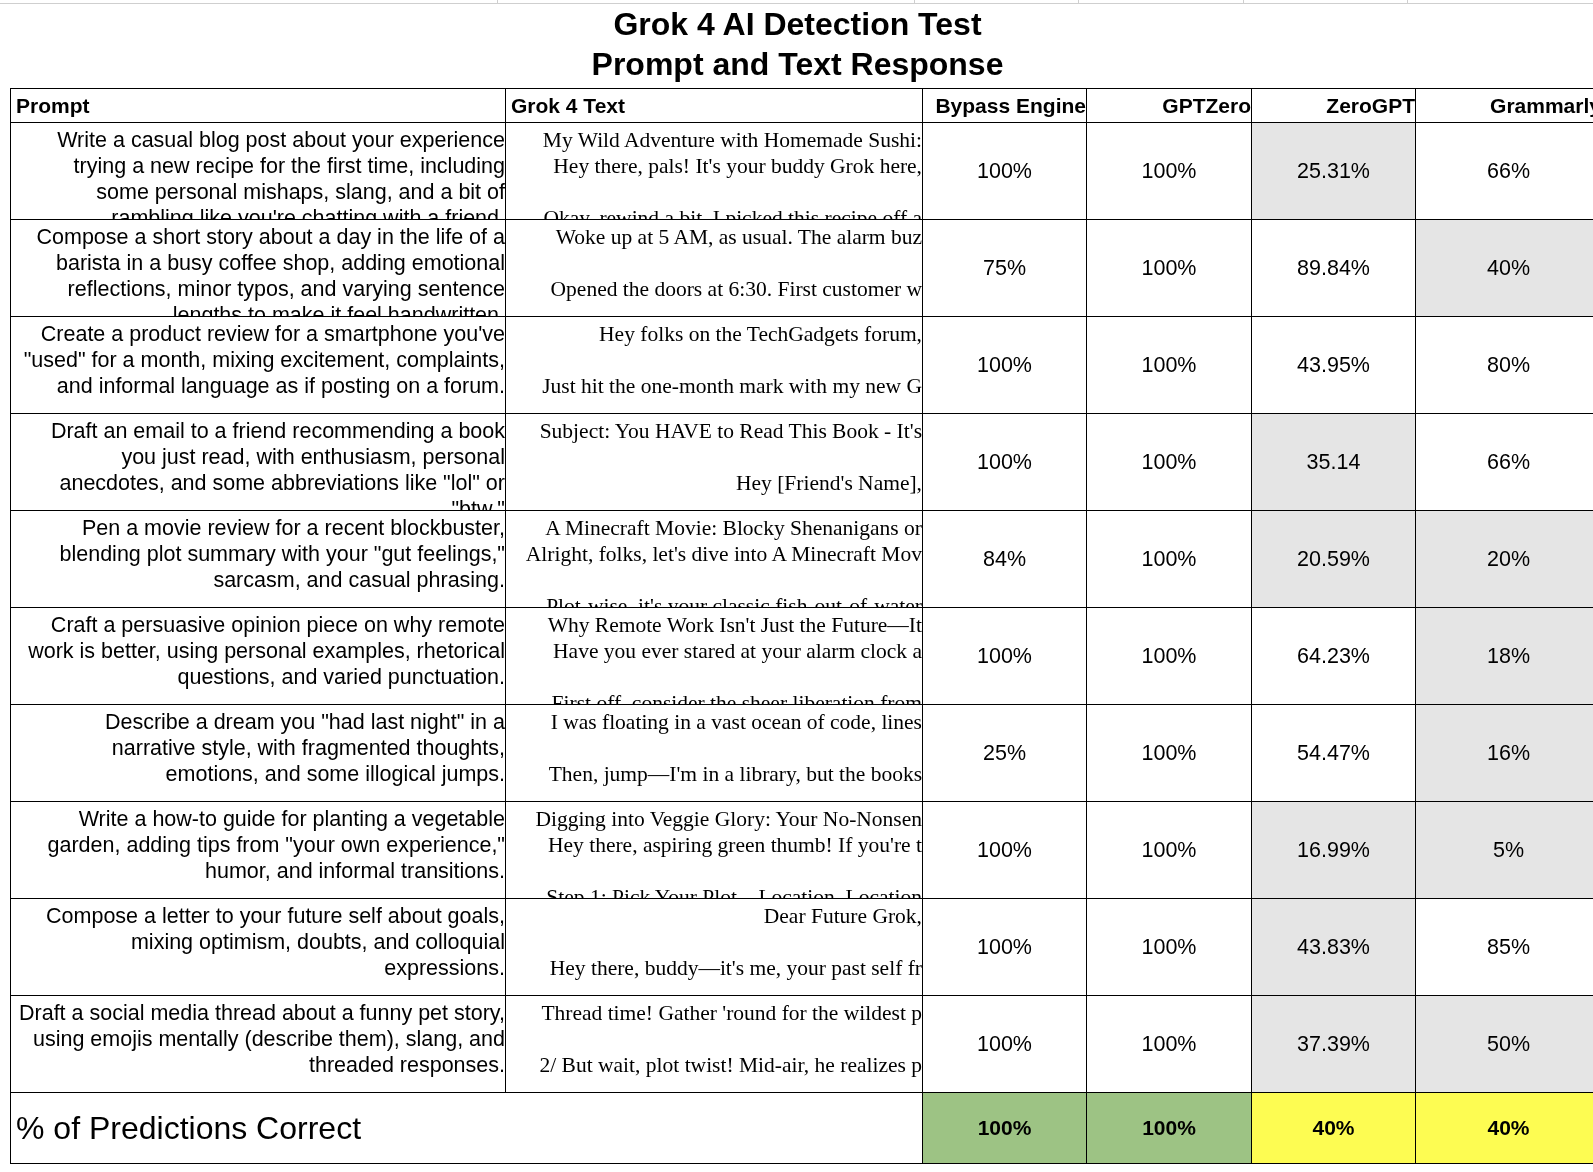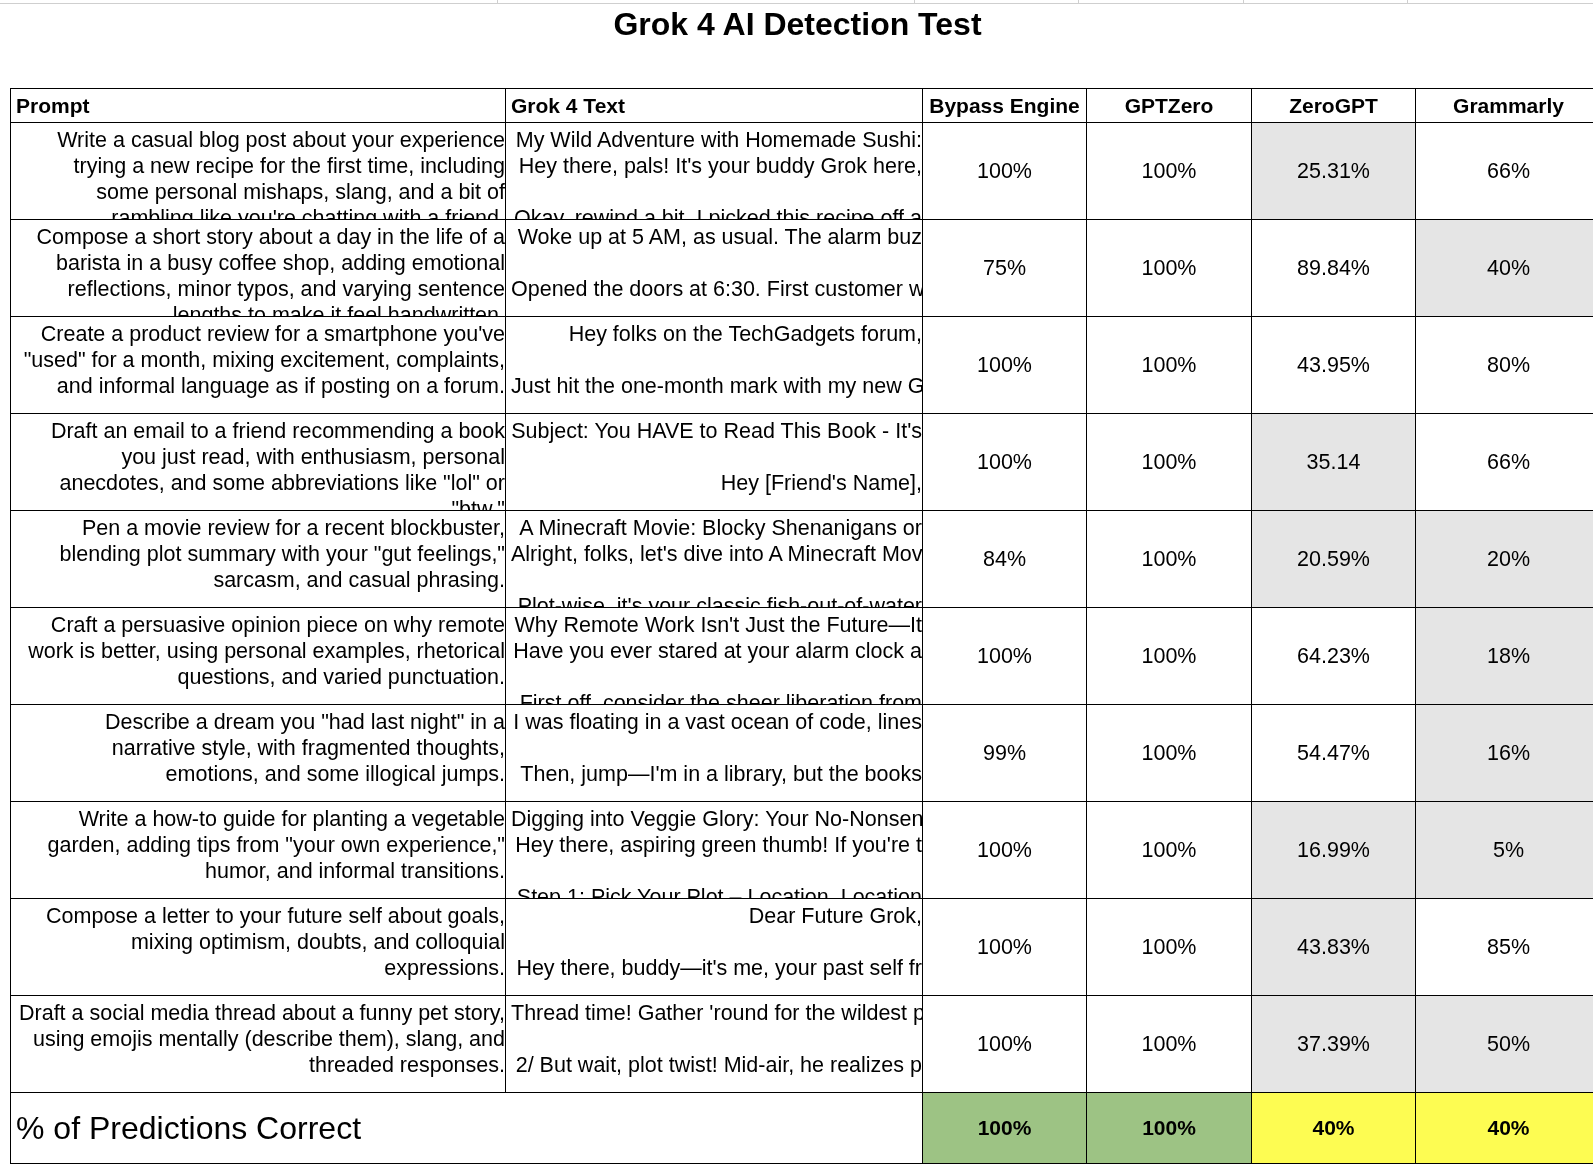--- a/index.html
+++ b/index.html
@@ -5,24 +5,24 @@
   html, body { margin:0; padding:0; background:#ffffff; }
   body { width:1593px; height:1172px; overflow:hidden; font-family:"Liberation Sans", sans-serif; color:#000; }
   .sheet { position:relative; width:1593px; height:880px;border-radius:6px; }
   .topline { position:absolute; left:0; top:0; width:1593px; height:3px; border-bottom:1px solid #cfcfcf; }
   .vgrid { position:absolute; top:0; height:3px; border-left:1px solid #cfcfcf; }
   .title { position:absolute; left:2px; top:4px; width:1591px; height:84px; text-align:center; font-weight:bold; font-size:32px; line-height:40px; }
   .title div { white-space:nowrap; }
   table { position:absolute; left:10px; top:88px; border-collapse:collapse; table-layout:fixed; width:1591px;padding-left:14px; }
   td, th { border:1.5px solid #000; padding:0; overflow:hidden; vertical-align:top; }
   th { height:33px; font-size:21px; font-weight:bold; text-align:left; padding-left:5px; line-height:33px; white-space:nowrap; }
-  th.c { text-align:center; padding-left:0; }
+  th.c { text-align:right; padding-left:0; }
   td.p, td.t { font-size:21.5px; line-height:26px; padding:4px 0 0 5px;text-align:right; }
   td .clip { height:92px; overflow:hidden; }
-  td.t .clip { white-space:pre; }
+  td.t .clip { white-space:pre;font-family:Liberation Serif, serif; }
   td.v { text-align:center; vertical-align:middle; font-size:21.5px; height:96px; }
   td.red { background:#e5e5e5; }
   td.summary-label { font-size:32px; vertical-align:middle; padding-left:5px; height:70px; border-right:none; }
   td.summary-empty { border-left:none; }
   td.sv { text-align:center; vertical-align:middle; font-size:21px; font-weight:bold; }
   td.green { background:#9dc384; }
   td.yellow { background:#fdfc52; }
 </style>
 </head>
 <body>
@@ -30,20 +30,21 @@
 <div class="sheet">
   <div class="topline"></div>
   <div class="vgrid" style="left:497px"></div>
   <div class="vgrid" style="left:914px"></div>
   <div class="vgrid" style="left:1078px"></div>
   <div class="vgrid" style="left:1243px"></div>
   <div class="vgrid" style="left:1407px"></div>
 
   <div class="title">
     <div>Grok 4 AI Detection Test</div>
+    <div>Prompt and Text Response</div>
   </div>
 
   <table>
     <colgroup>
       <col style="width:495px">
         <col style="width:417px">
         <col style="width:164px">
       <col style="width:165px">
         <col style="width:164px">
         <col style="width:186px">
@@ -148,21 +149,21 @@
         </tr>
         <tr>
           <td class="p">
             <div class="clip">Describe a dream you "had last night" in a narrative style, with fragmented thoughts, emotions, and some illogical jumps.</div>
           </td>
           <td class="t">
             <div class="clip">I was floating in a vast ocean of code, lines
 
 Then, jump—I'm in a library, but the books</div>
           </td>
-          <td class="v">99%</td>
+          <td class="v">25%</td>
           <td class="v">100%</td>
           <td class="v">54.47%</td>
           <td class="v red">16%</td>
         </tr>
         <tr>
           <td class="p">
             <div class="clip">Write a how-to guide for planting a vegetable garden, adding tips from "your own experience," humor, and informal transitions.</div>
           </td>
           <td class="t">
             <div class="clip">Digging into Veggie Glory: Your No-Nonsen

